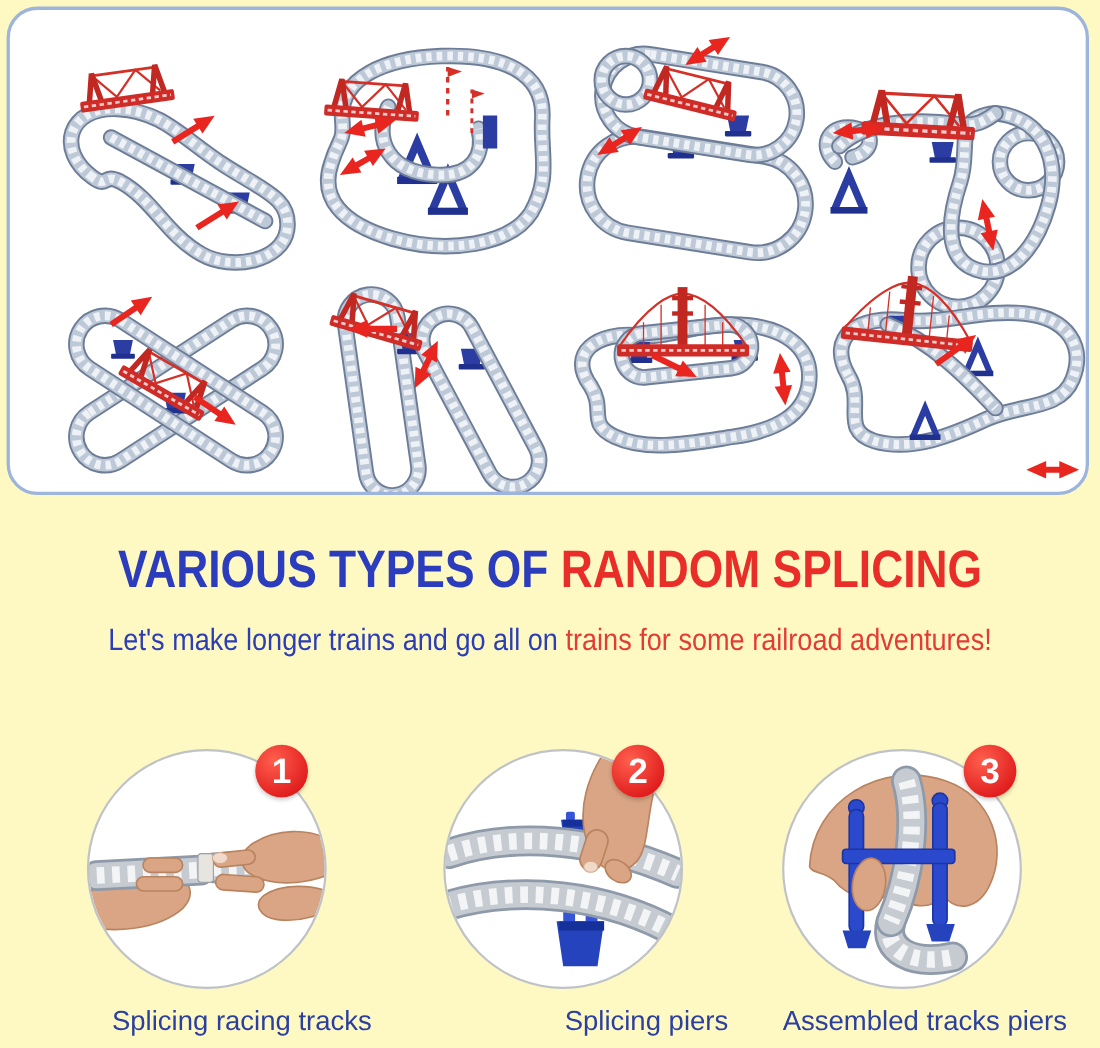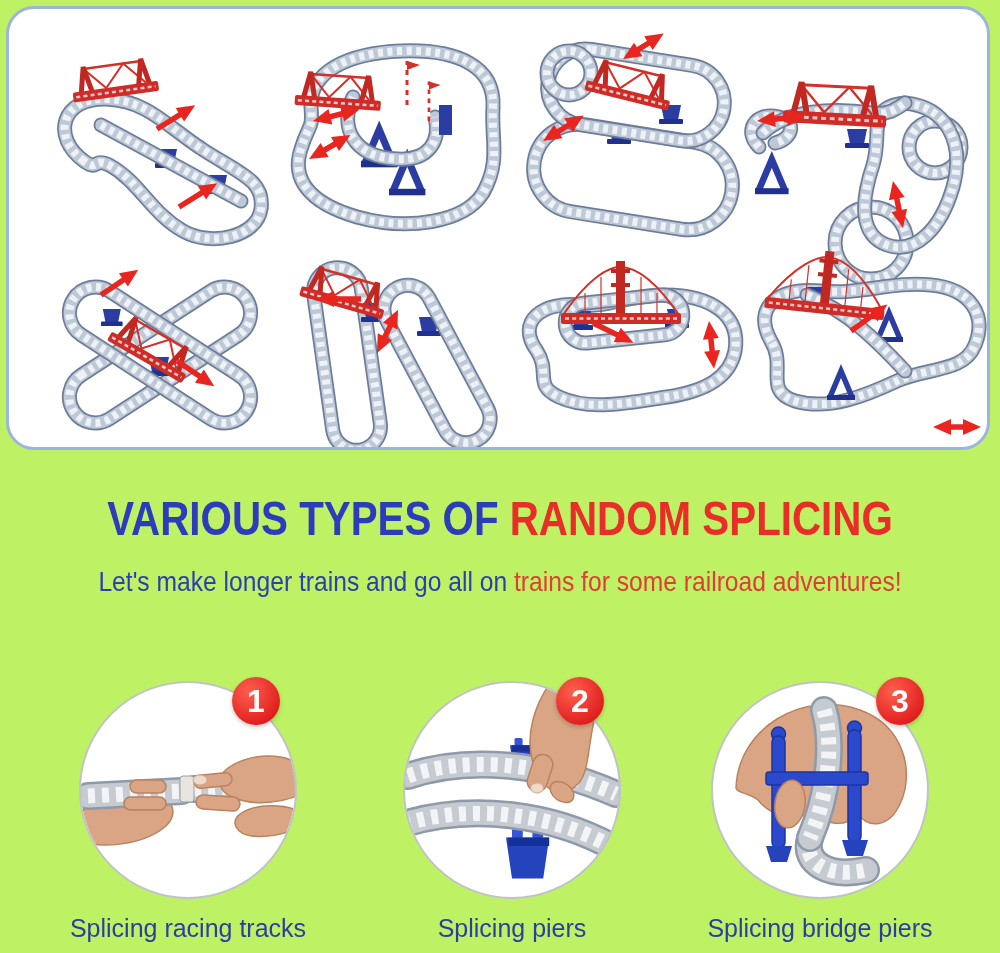--- a/index.html
+++ b/index.html
@@ -1,16 +1,16 @@
 <!DOCTYPE html>
 <html><head>
 <meta charset="utf-8">
 <style>
   html,body{margin:0;padding:0;background:#fff;}
-  #app{position:relative;width:1000px;height:953px;background:#bef264;overflow:hidden;
+  #app{position:relative;width:1000px;height:953px;background:#fef9c3;overflow:hidden;
        font-family:"Liberation Sans",sans-serif;}
 
   
   .panel{position:absolute;left:6px;top:6px;width:984px;height:444px;
          border:3px solid #9db4dc;border-radius:28px;box-sizing:border-box;background:#fff;}
   .panel svg{width:100%;height:100%;display:block;}
 
   
   .t-edge{stroke:#6e7d97;stroke-width:15;fill:none;stroke-linecap:round;stroke-linejoin:round;}
   .t-bed {stroke:#bec9d8;stroke-width:11.5;fill:none;stroke-linecap:round;stroke-linejoin:round;}
@@ -36,21 +36,21 @@
 
   
   .step{position:absolute;width:220px;height:220px;top:680px;}
   #step1{left:78px;} #step2{left:402px;} #step3{left:710px;}
   .step svg{position:absolute;left:0;top:0;}
   .badge{position:absolute;left:154px;top:-3px;width:48px;height:48px;border-radius:50%;
          background:radial-gradient(circle at 35% 30%,#ff5f4e,#e01d1d 75%);
          color:#fff;font-weight:bold;font-size:32px;display:flex;align-items:center;
          justify-content:center;box-shadow:0 2px 4px rgba(0,0,0,.22);}
   #step3 .badge{left:166px;}
-  .caption{position:absolute;top:234px;left:-40px;width:300px;text-align:center;
+  .caption{position:absolute;top:234px;left:-40px;width:300px;text-align:right;
            font-size:25px;color:#2b3f9f;}
 </style>
 </head>
 <body>
 
 <div id="app">
 
   <div class="panel">
     <svg viewBox="0 0 978 438">
       <defs>
@@ -344,16 +344,16 @@
           <rect x="138" y="50" width="13" height="112" rx="6" fill="#2a49cc" stroke="#1c35a2" stroke-width="1.5"></rect>
           <rect x="56" y="92" width="102" height="13" rx="3" fill="#2a49cc" stroke="#1c35a2" stroke-width="1.5"></rect>
           <path d="M56,166 h26 l-5,16 h-16 z" fill="#2443bd"></path>
           <path d="M132,160 h26 l-5,16 h-16 z" fill="#2443bd"></path>
         </g>
         <ellipse class="skin" cx="80" cy="124" rx="15" ry="24" transform="rotate(8 80 124)"></ellipse>
       </g>
       <circle cx="110" cy="110" r="108" fill="none" stroke="#bfc3c8" stroke-width="2"></circle>
     </svg>
     <div class="badge">3</div>
-    <div class="caption">Splicing bridge piers</div>
+    <div class="caption">Assembled tracks piers</div>
   </div>
 
 </div>
 
 </body></html>

